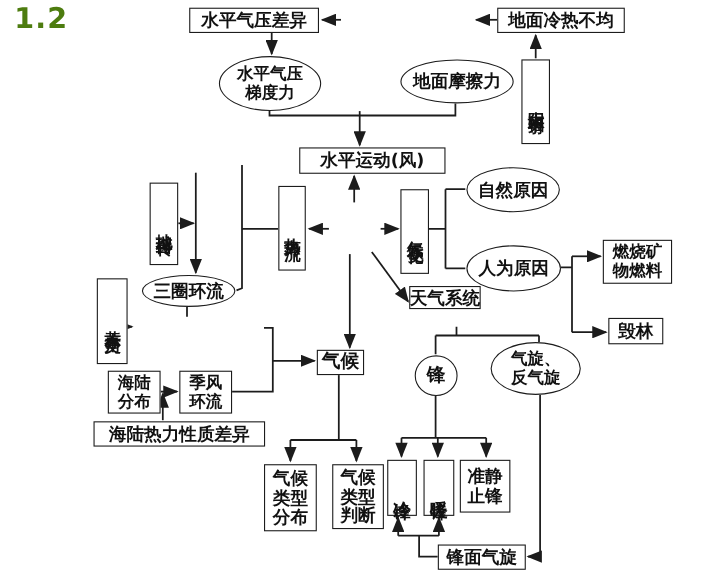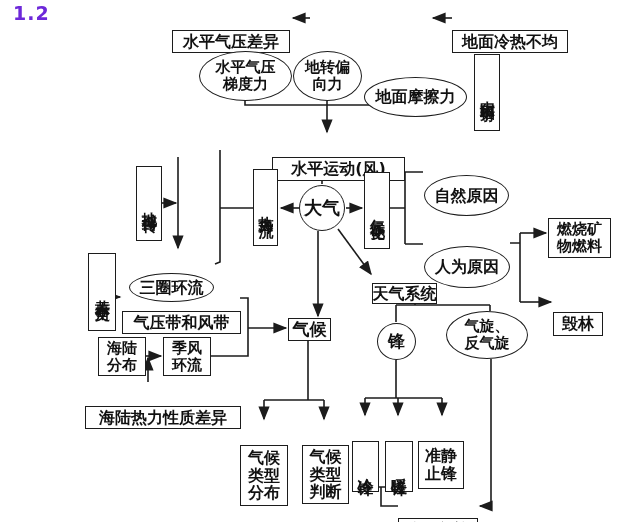--- a/index.html
+++ b/index.html
@@ -8,25 +8,25 @@
   #wires{position:absolute;left:0;top:0;width:640px;height:522px;}
   .node{
     position:absolute;box-sizing:border-box;
     display:flex;align-items:center;justify-content:center;
     text-align:center;color:#111;font-weight:700;
     background:#ffffff;border:1.5px solid #1c1c1c;
     line-height:1.12;white-space:nowrap;
   }
   .lines{flex-direction:column;}
   .ellipse{border-radius:50%;}
-  .vtext{writing-mode:vertical-rl;text-orientation:upright;letter-spacing:2px;} .f15{font-size:15px;} .f16{font-size:16px;margin-top:23px;}
+  .vtext{writing-mode:vertical-rl;text-orientation:upright;letter-spacing:2px;} .f15{font-size:15px;} .f16{font-size:16px;}
   .f17{font-size:17px;} .f18{font-size:18px;}
   #page-num{
-    position:absolute;left:13px;top:2px;font-size:19px;font-weight:800;
-    color:#6d28d9;background:transparent;border:none;letter-spacing:1px;
+    position:absolute;left:13px;top:2px;font-size:26px;font-weight:800;
+    color:#4d7c0f;background:transparent;border:none;letter-spacing:1px;
   }
 </style>
 </head>
 <body>
 
 <div id="canvas">
 
   <svg id="wires" viewBox="0 0 640 522" xmlns="http://www.w3.org/2000/svg">
     <defs>
       <marker id="arw" viewBox="0 0 10 8" refX="9" refY="4" markerWidth="9" markerHeight="7" orient="auto">
@@ -87,44 +87,38 @@
 
   <div id="page-num">1.2</div>
 
   <div class="node f16" style="left:172px;top:7px;width:118px;height:23px">水平气压差异</div>
   <div class="node ellipse lines f15" style="left:199px;top:51px;width:93px;height:50px">
     <div>水平气压</div>
     <div>梯度力</div>
   </div>
 
   <div class="node f16" style="left:452px;top:7px;width:116px;height:23px">地面冷热不均</div>
-  <div class="node ellipse lines f15" style="left:293px;top:51px;width:69px;height:50px">
-    <div>地转偏</div>
-    <div>向力</div>
-  </div>
   <div class="node ellipse f16" style="left:364px;top:54px;width:103px;height:40px">地面摩擦力</div>
   <div class="node vtext f15" style="left:474px;top:54px;width:26px;height:77px">太阳辐射</div>
 
   <div class="node f16" style="left:272px;top:134px;width:133px;height:24px">水平运动(风)</div>
   <div class="node vtext f15" style="left:136px;top:166px;width:26px;height:75px">地球自转</div>
   <div class="node vtext f15" style="left:253px;top:169px;width:25px;height:77px">热力环流</div>
-  <div class="node ellipse f18" style="left:299px;top:185px;width:46px;height:46px">大气</div>
   <div class="node vtext f15" style="left:364px;top:172px;width:26px;height:77px">气候变化</div>
 
   <div class="node ellipse f16" style="left:424px;top:152px;width:85px;height:41px">自然原因</div>
   <div class="node ellipse f16" style="left:424px;top:223px;width:86px;height:42px">人为原因</div>
   <div class="node lines f15" style="left:548px;top:218px;width:63px;height:40px">
     <div>燃烧矿</div>
     <div>物燃料</div>
   </div>
   <div class="node f16" style="left:553px;top:289px;width:50px;height:24px">毁林</div>
 
   <div class="node ellipse f16" style="left:129px;top:250px;width:85px;height:29px">三圈环流</div>
   <div class="node vtext f15" style="left:88px;top:253px;width:28px;height:78px">黄赤交角</div>
-  <div class="node f16" style="left:122px;top:288px;width:119px;height:23px">气压带和风带</div>
   <div class="node lines f15" style="left:98px;top:337px;width:48px;height:39px">
     <div>海陆</div>
     <div>分布</div>
   </div>
   <div class="node lines f15" style="left:163px;top:337px;width:48px;height:39px">
     <div>季风</div>
     <div>环流</div>
   </div>
   <div class="node f16" style="left:85px;top:383px;width:156px;height:23px">海陆热力性质差异</div>
 

